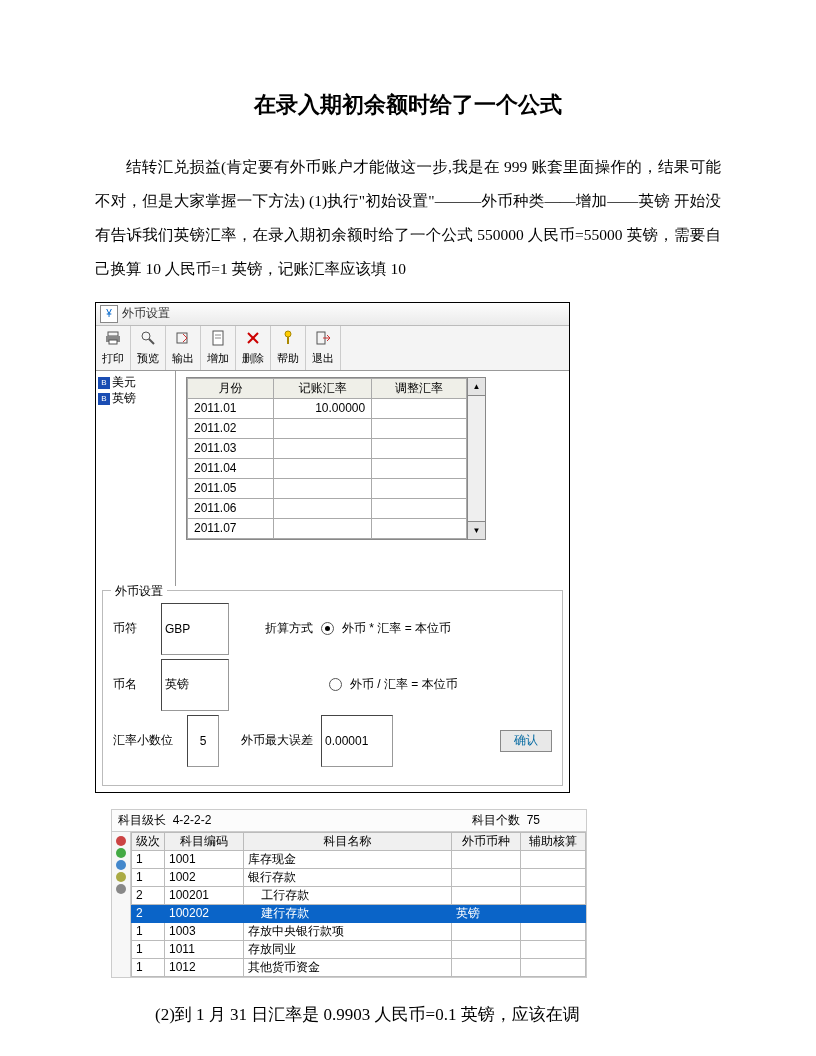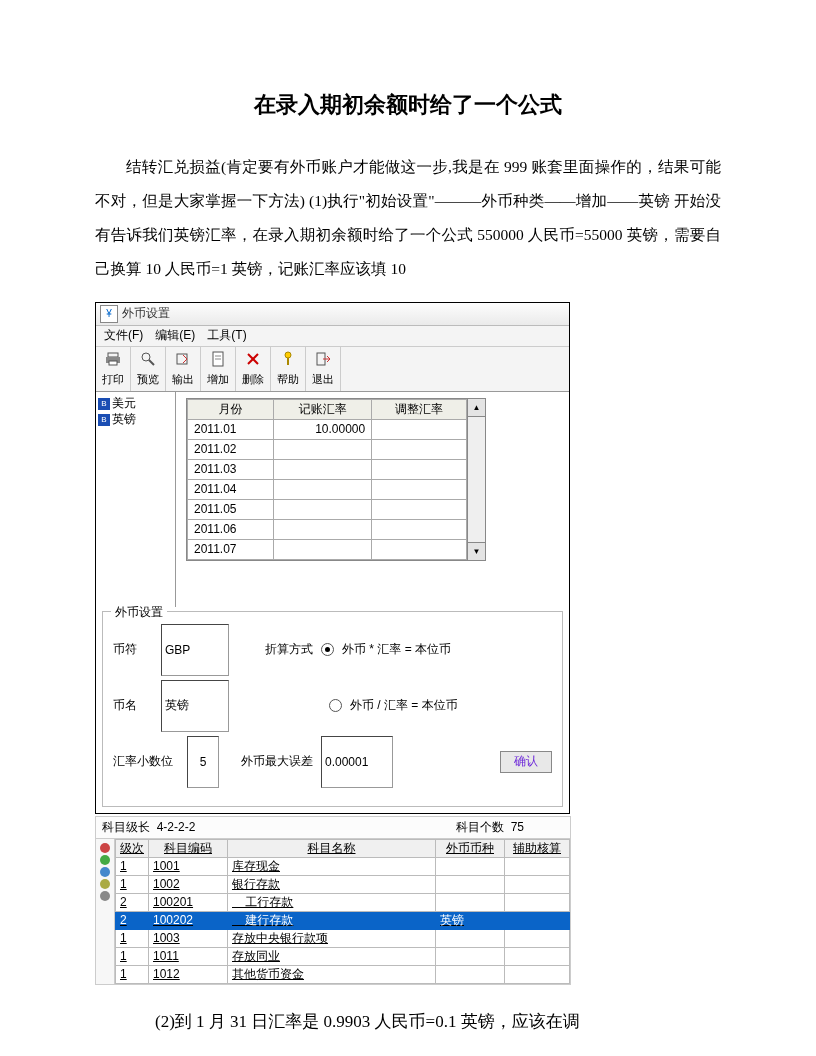--- a/index.html
+++ b/index.html
@@ -38,52 +38,47 @@
   .grid-wrap { display:flex; }
   .scrollbar { width:17px; border:1px solid #888; border-left:0; background:#efefef; display:flex; flex-direction:column; justify-content:space-between; }
   .sbtn { height:17px; background:#e4e4e4; border-bottom:1px solid #888; display:flex; align-items:center; justify-content:center; font-size:8px; }
   .sbtn.bot { border-bottom:0; border-top:1px solid #888; }
   .groupbox { margin:4px 6px 6px 6px; border:1px solid #bbb; padding:8px 10px 14px 10px; position:relative; font-size:12px; }
   .groupbox .legend { position:absolute; top:-8px; left:8px; background:#fff; padding:0 4px; }
   .frow { display:flex; align-items:center; gap:8px; margin:4px 0; }
   .frow label { width:40px; }
   .tin { border:1px inset #999; height:18px; font-size:12px; padding:16px 3px; background:#fff; }
   .tin.w60 { width:60px; } .tin.w30 { width:24px; text-align:center; } .tin.w70 { width:64px; }
-  .okbtn { margin-left:auto; border:1px solid #888; background:#e8e8e8; color:#6d28d9; width:52px; height:22px; font-size:12px; }
+  .okbtn { margin-left:auto; border:1px solid #888; background:#e8e8e8; color:#0369a1; width:52px; height:22px; font-size:12px; }
 
   
-  .shot2 { width:476px; margin:0; box-sizing:border-box; font-family:"SimSun",sans-serif; font-size:12px; }
+  .shot2 { width:476px; margin:16px; box-sizing:border-box; font-family:"SimSun",sans-serif; font-size:12px; }
   .s2-head { display:flex; align-items:center; border:1px solid #ccc; padding:2px 6px; background:#fcfcfc; }
   .s2-head .gap { flex:1; }
   .s2-body { display:flex; border-left:1px solid #ccc; border-right:1px solid #ccc; border-bottom:1px solid #ccc; }
   .s2-side { width:18px; background:#f7f7f7; border-right:1px solid #ccc; display:flex; flex-direction:column; align-items:center; gap:2px; padding-top:4px; }
   .s2-side .c { width:10px; height:10px; border-radius:50%; }
-  .s2-table { flex:1;text-decoration:underline; }
+  .s2-table { flex:1; }
   .s2-table table { border-collapse:collapse; width:100%; }
   .s2-table th, .s2-table td { border:1px solid #bbb; height:16px; padding:0 4px; font-weight:normal; white-space:nowrap; overflow:hidden; }
   .s2-table th { background:#f0f0f0; }
   .s2-table th.lv { width:18px; } .s2-table th.code { width:70px; } .s2-table th.cur { width:60px; } .s2-table th.aux { width:56px; }
   .s2-table tr.sel td { background:#0a64c8; color:#fff; border-color:#0a64c8; }
 </style>
 </head>
 <body>
 
 <div class="page">
   <h1>在录入期初余额时给了一个公式</h1>
   <p class="para">结转汇兑损益(肯定要有外币账户才能做这一步,我是在 999 账套里面操作的，结果可能不对，但是大家掌握一下方法) (1)执行"初始设置"———外币种类——增加——英镑 开始没有告诉我们英镑汇率，在录入期初余额时给了一个公式 550000 人民币=55000 英镑，需要自己换算 10 人民币=1 英镑，记账汇率应该填 10</p>
 
   <div class="shot1">
     <div class="titlebar">
       <span class="icon">¥</span>
       <span>外币设置</span>
-    </div>
-    <div class="menubar">
-      <span>文件(F)</span>
-      <span>编辑(E)</span>
-      <span>工具(T)</span>
     </div>
     <div class="toolbar">
       <div class="tbtn">
           <svg viewBox="0 0 16 16">
             <rect x="3" y="2" width="10" height="4" fill="none" stroke="#555"></rect>
             <rect x="1" y="6" width="14" height="6" fill="#888"></rect>
             <rect x="4" y="10" width="8" height="4" fill="#fff" stroke="#555"></rect>
           </svg>
           <span>打印</span>
         </div>

